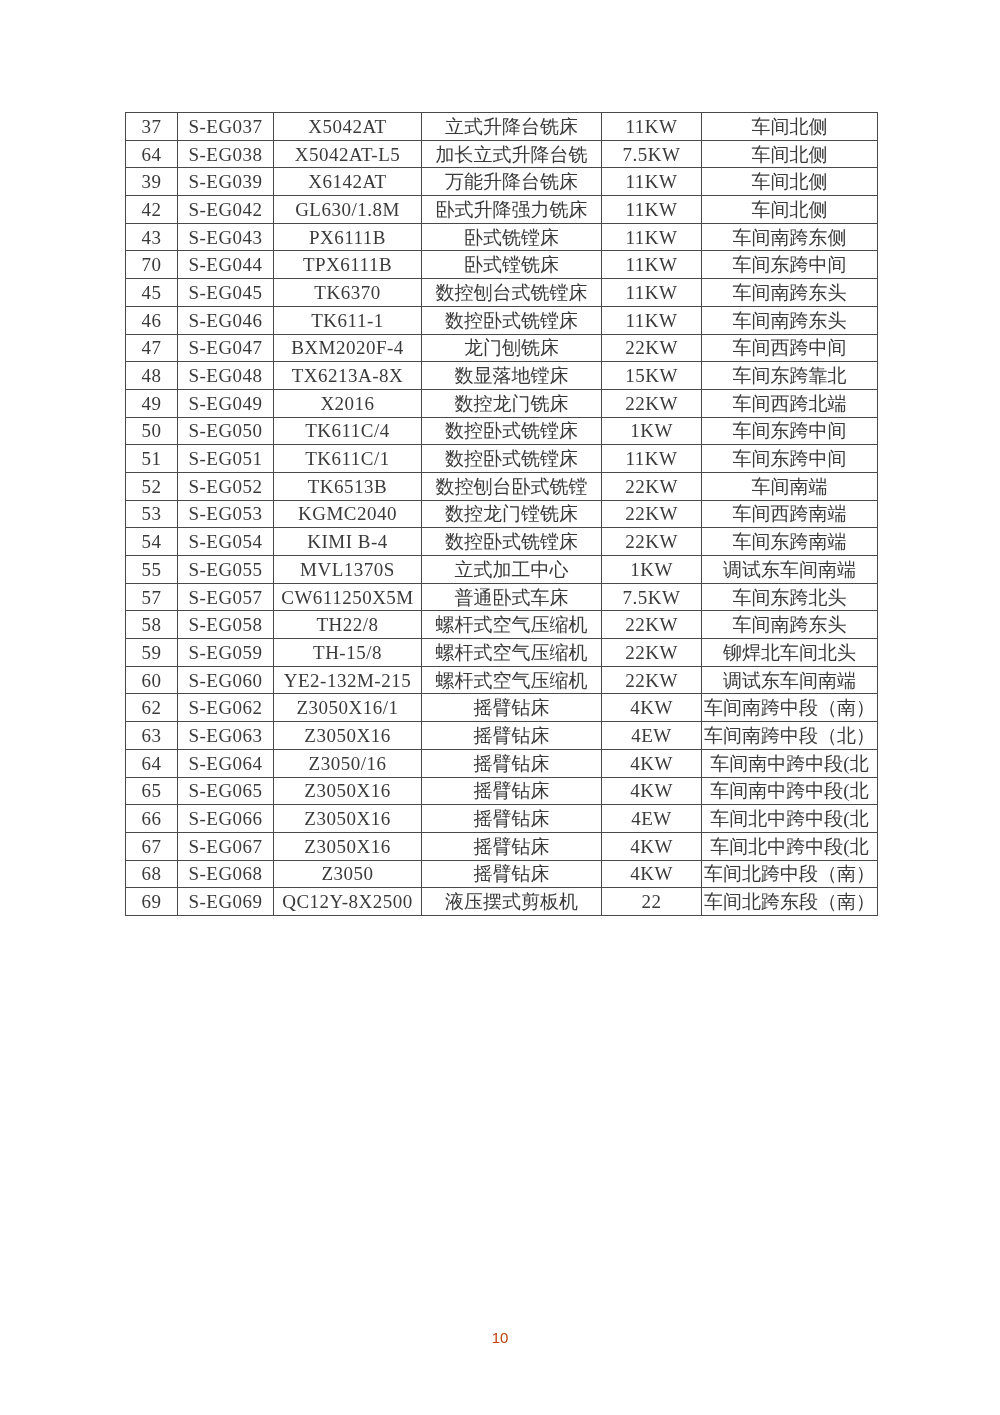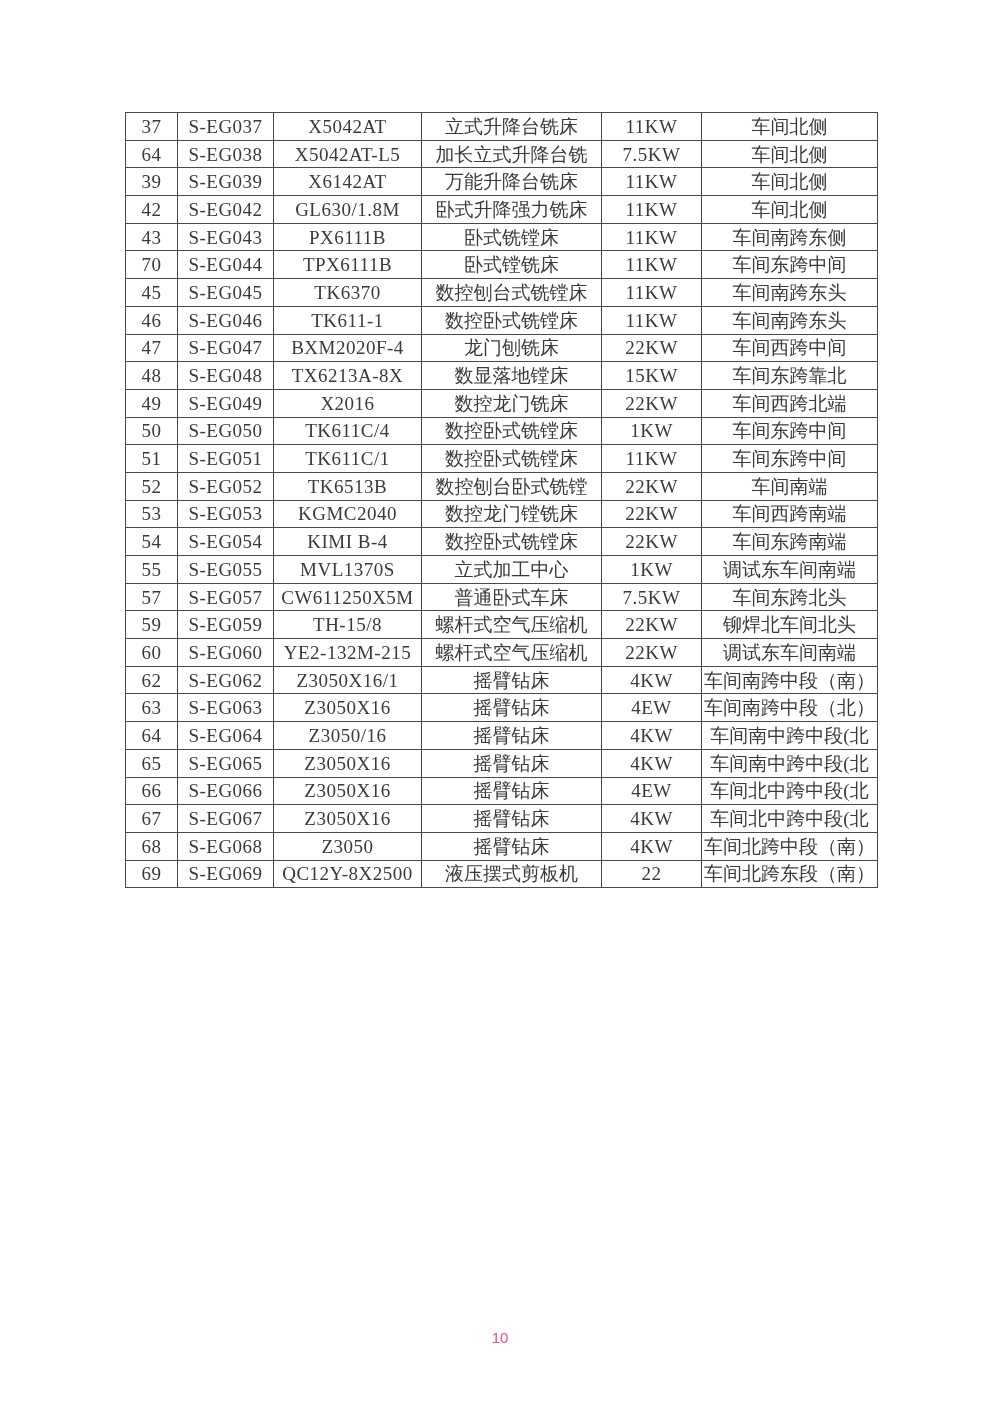--- a/index.html
+++ b/index.html
@@ -44,21 +44,21 @@
     letter-spacing: 0.5px;
   }
   .page-number {
     position: absolute;
     left: 0;
     right: 0;
     top: 1297px;
     text-align: center;
     font-family: "Liberation Sans", "DejaVu Sans", sans-serif;
     font-size: 15px;
-    color: #ec4899;
+    color: #c2410c;
   }
 </style>
 </head>
 <body>
 
 <div class="doc-page">
 
   <table class="equipment-table">
     <colgroup>
       <col style="width:52px">
@@ -228,20 +228,28 @@
 
         <tr>
           <td class="latin">57</td>
           <td class="latin">S-EG057</td>
           <td class="latin">CW611250X5M</td>
           <td>普通卧式车床</td>
           <td class="latin">7.5KW</td>
           <td>车间东跨北头</td>
         </tr>
 
+        <tr>
+          <td class="latin">58</td>
+          <td class="latin">S-EG058</td>
+          <td class="latin">TH22/8</td>
+          <td>螺杆式空气压缩机</td>
+          <td class="latin">22KW</td>
+          <td>车间南跨东头</td>
+        </tr>
 
         <tr>
           <td class="latin">59</td>
           <td class="latin">S-EG059</td>
           <td class="latin">TH-15/8</td>
           <td>螺杆式空气压缩机</td>
           <td class="latin">22KW</td>
           <td>铆焊北车间北头</td>
         </tr>
 

